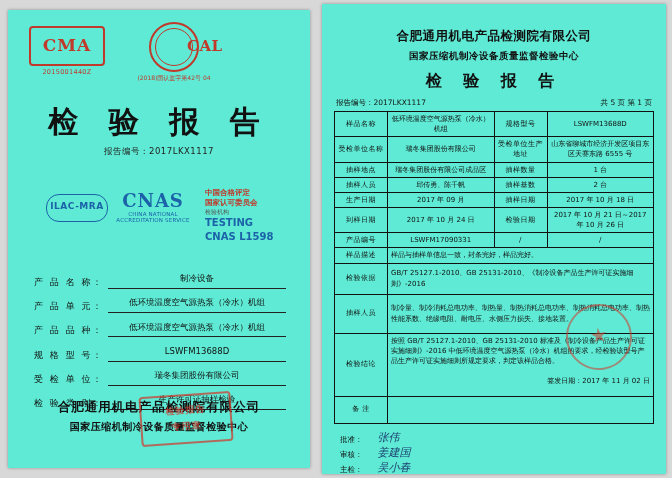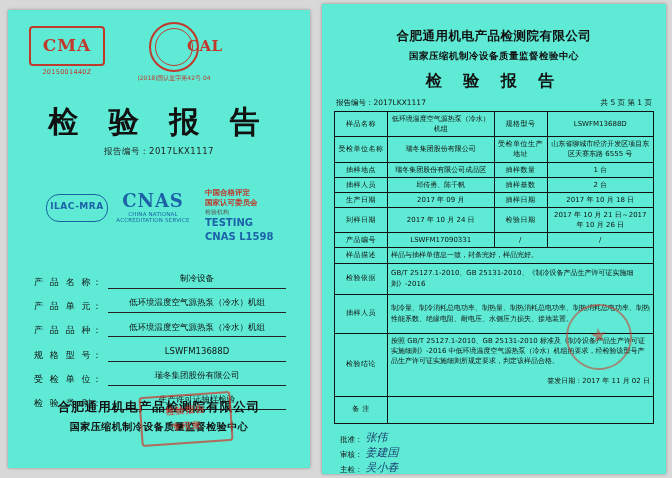--- a/index.html
+++ b/index.html
@@ -135,21 +135,21 @@
   .redstamp:before{
     content:"★";position:absolute;left:0;right:0;top:17px;text-align:center;
     font-size:20px;color:#d23b2e;
   }
   .sig{
     font-family:"DejaVu Serif","Liberation Serif",serif;
     font-style:italic;font-size:11px;color:#1b3c6e;
   }
   .bottomrow{display:flex;justify-content:space-between;margin-top:6px;padding:0 6px;flex-direction:column;}
   .bottomrow .cell{display:flex;align-items:flex-end;font-size:7.5px;color:#111;}
-  .bottomrow .cell .nm{margin-left:3px;font-style:italic;}
+  .bottomrow .cell .nm{margin-left:15px;font-style:italic;}
 </style>
 </head>
 <body>
 
 <div class="page" id="cover">
   <div class="cover-inner">
 
     <div class="marks">
       <div class="mark cma">
         <div class="cma-box">

